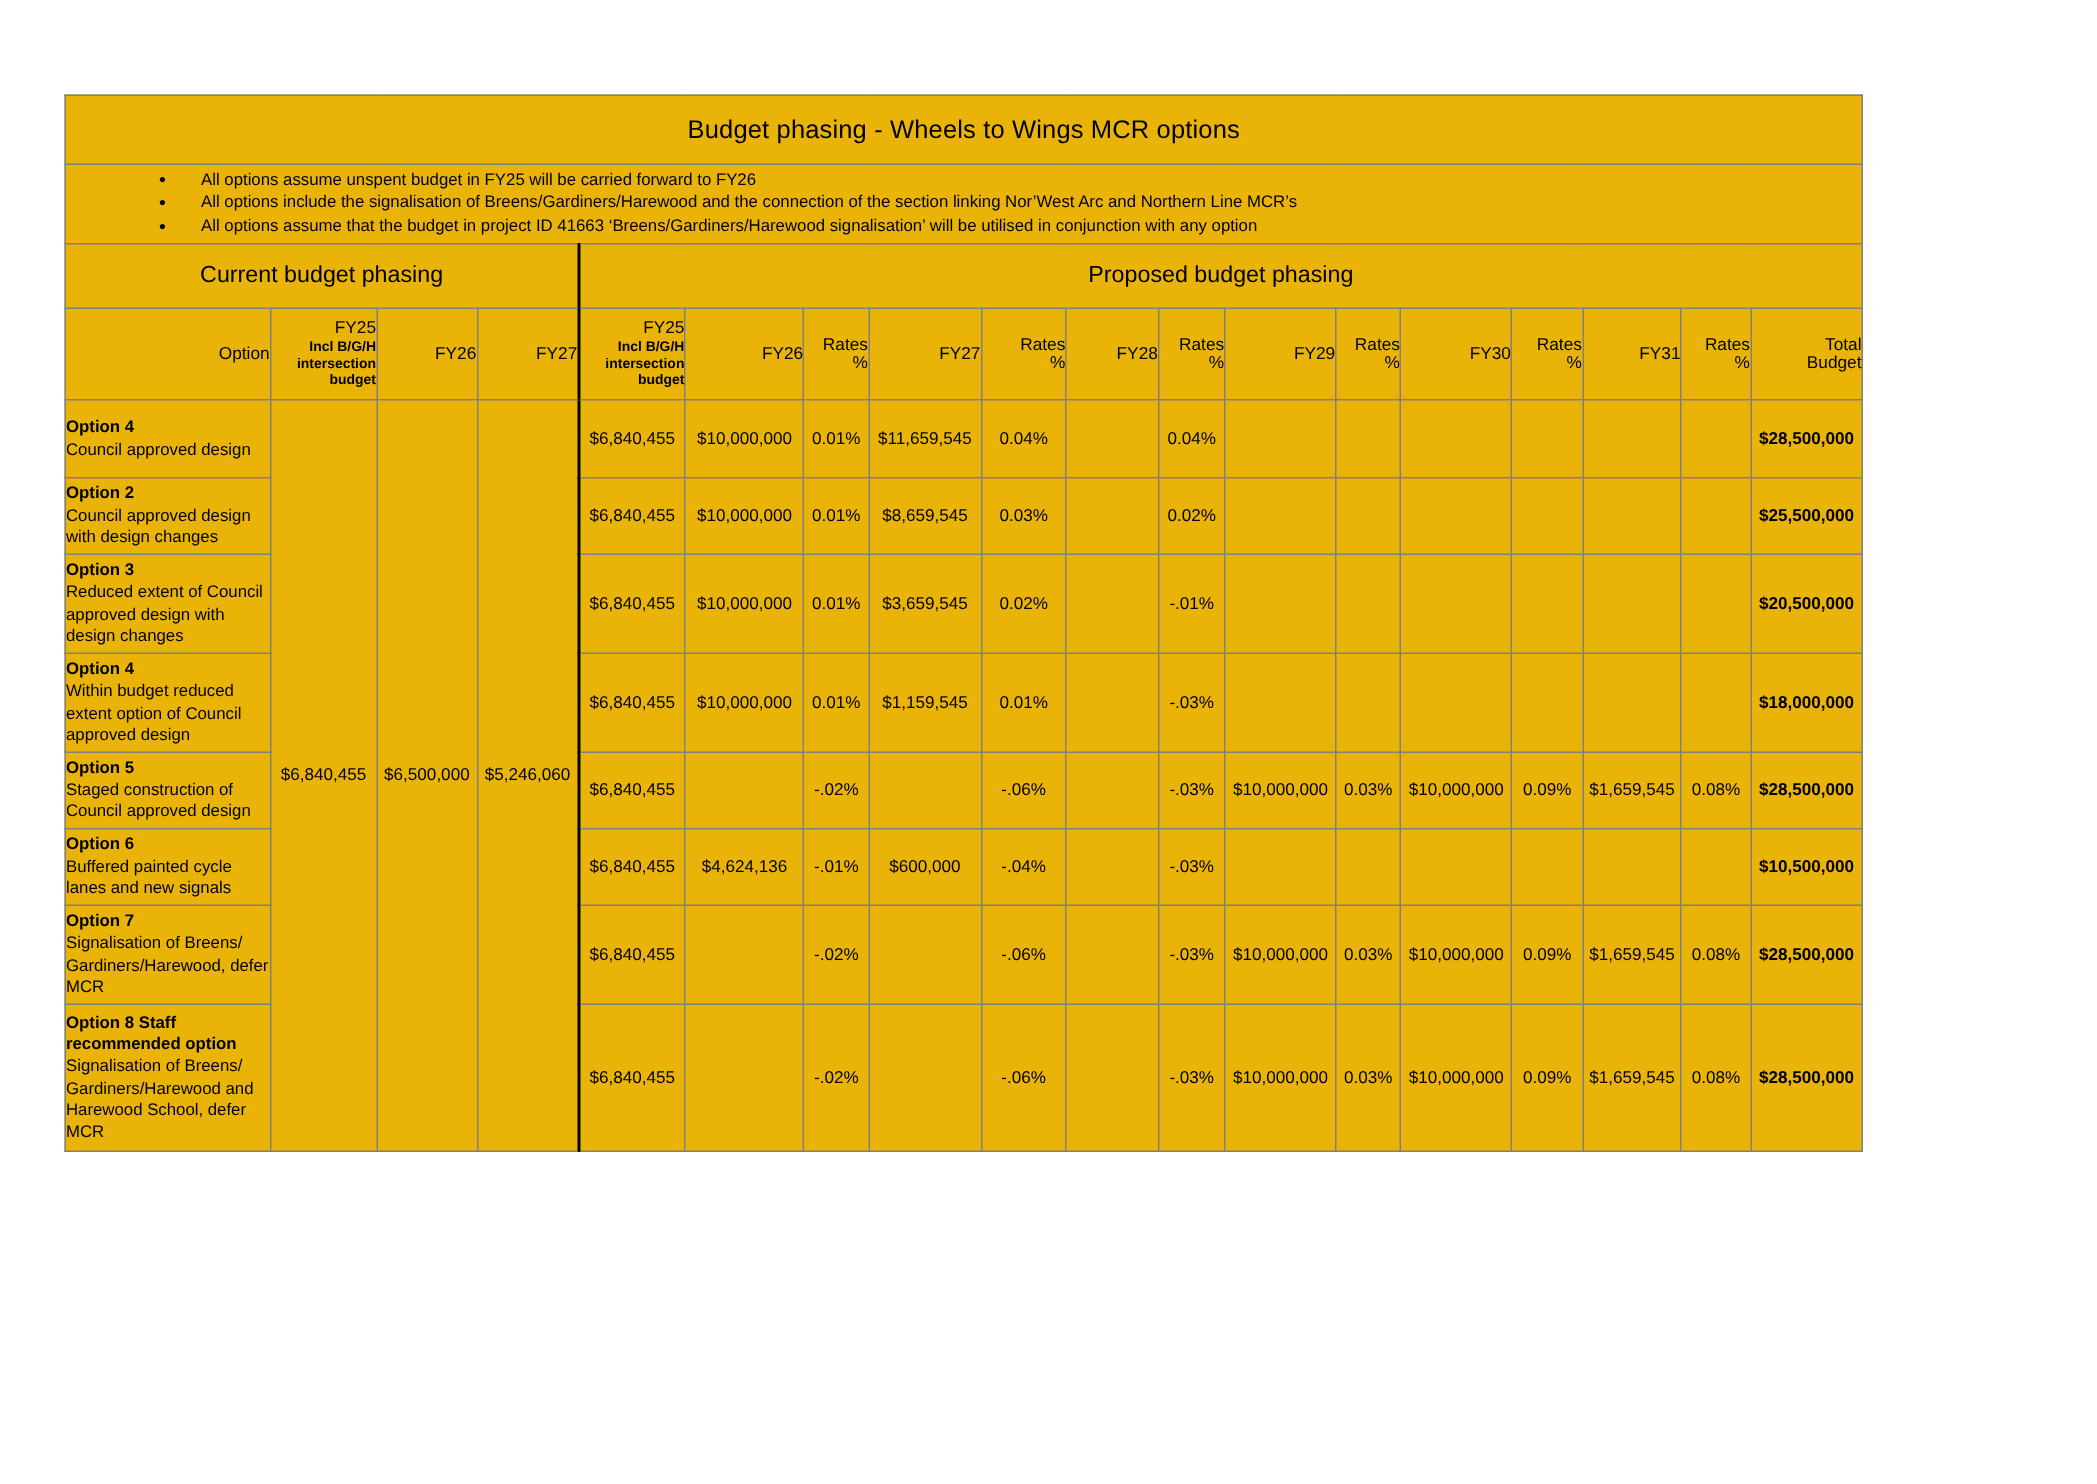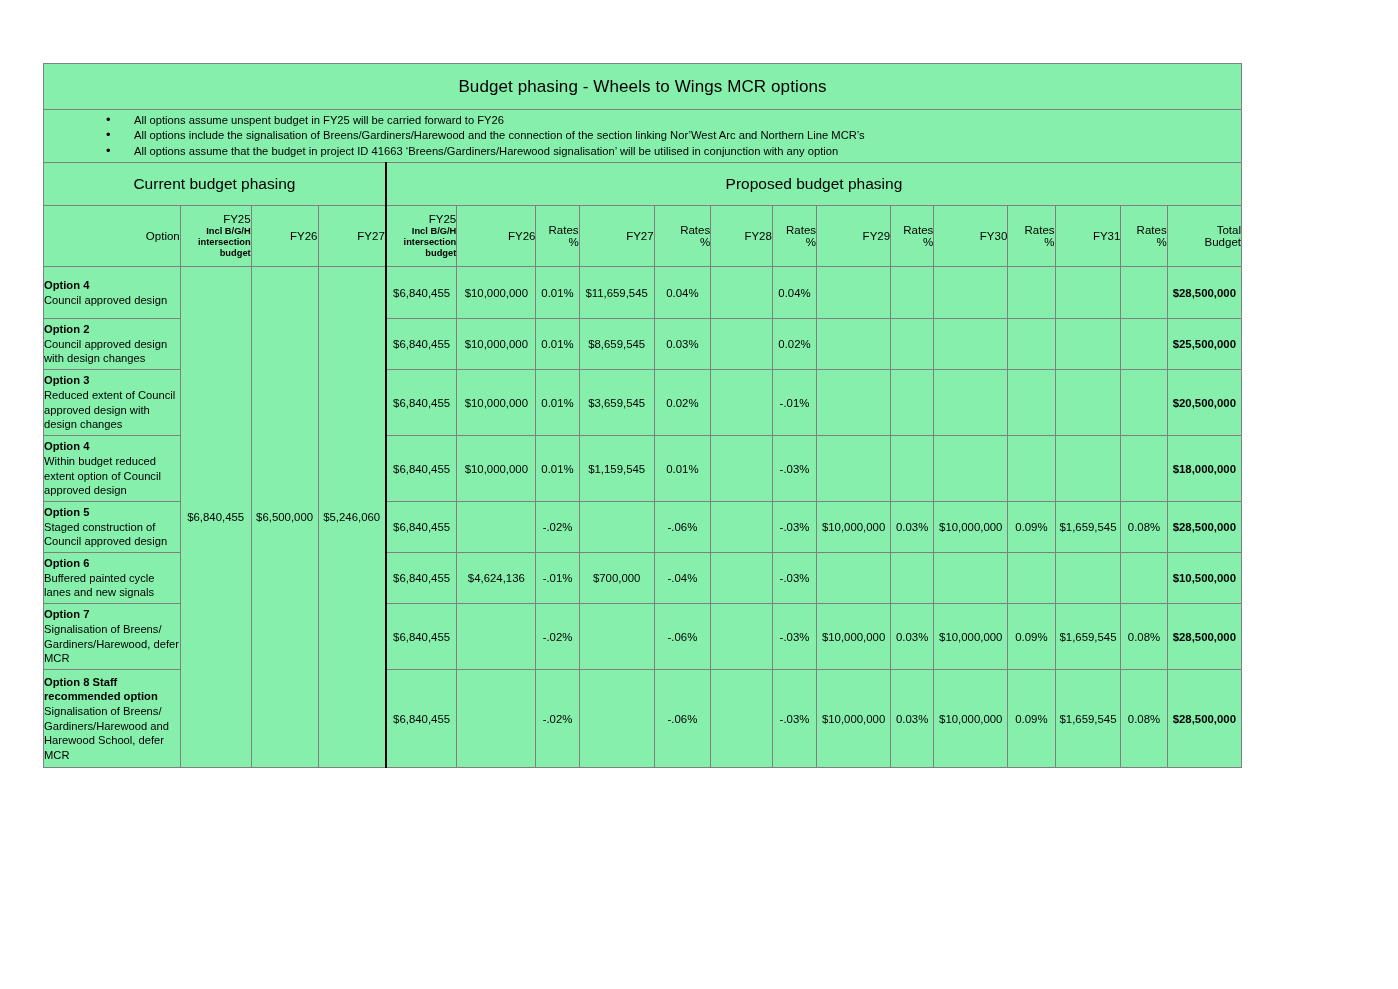--- a/index.html
+++ b/index.html
@@ -20,21 +20,21 @@
     height: 989px;
     background: #ffffff;
   }
   table.budget {
     position: absolute;
     left: 43px;
     top: 63px;
     width: 1199px;
     border-collapse: collapse;
     table-layout: fixed;
-    background: #86efac;
+    background: #eab308;
   }
   table.budget td, table.budget th {
     border: 1px solid #808080;
     padding: 0;
     vertical-align: middle;
     font-weight: normal;
   }
   
   .title-cell {
     text-align: center;
@@ -341,21 +341,21 @@
       </tr>
 
       <tr style="height:51px">
         <td class="opt-cell">
           <span class="opt-title">Option 6</span>
           <span class="opt-desc">Buffered painted cycle lanes and new signals</span>
         </td>
         <td class="num">$6,840,455</td>
         <td class="num">$4,624,136</td>
         <td class="num">-.01%</td>
-        <td class="num">$700,000</td>
+        <td class="num">$600,000</td>
         <td class="num">-.04%</td>
         <td class="num"></td>
         <td class="num">-.03%</td>
         <td class="num"></td>
         <td class="num"></td>
         <td class="num"></td>
         <td class="num"></td>
         <td class="num"></td>
         <td class="num"></td>
         <td class="num bold">$10,500,000</td>

